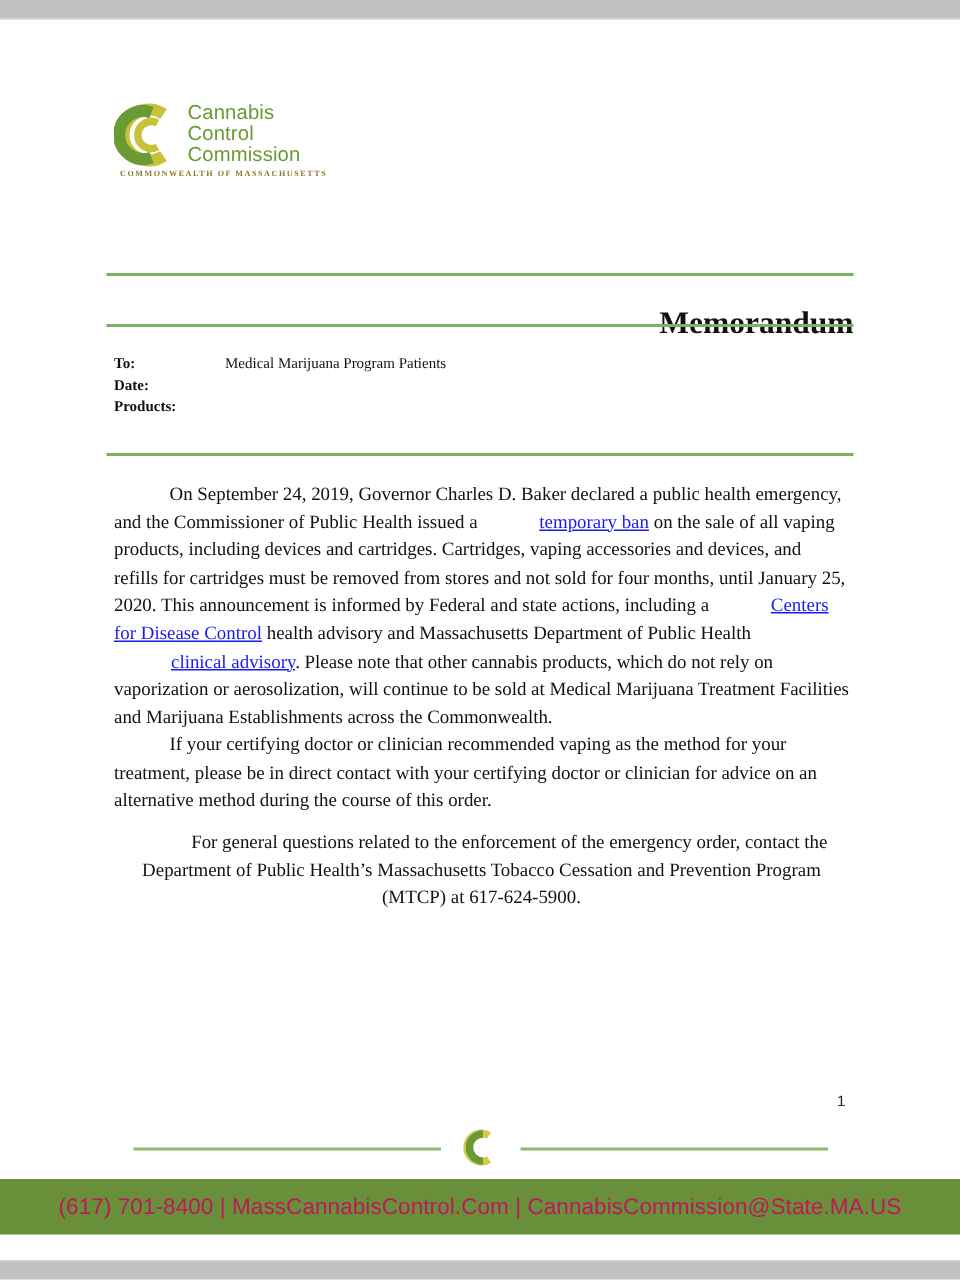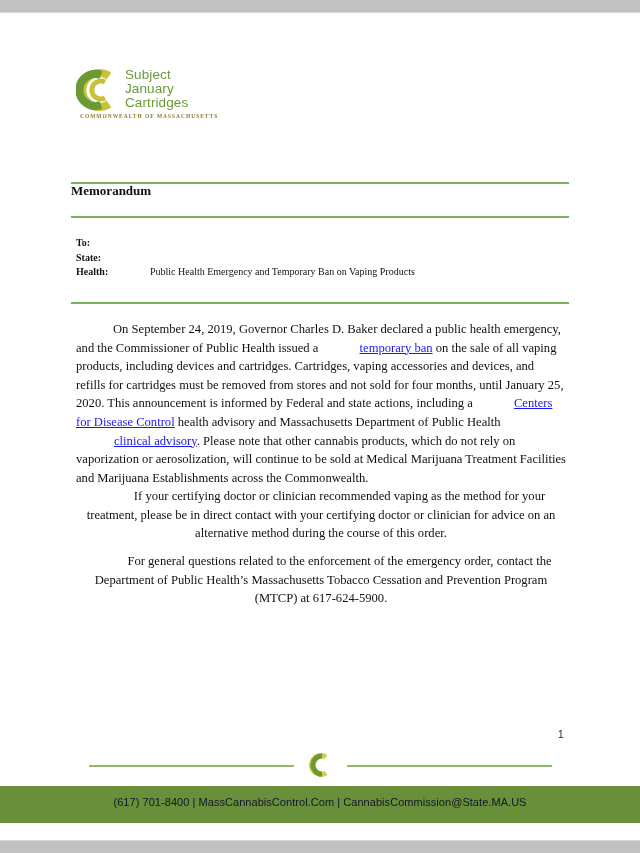--- a/index.html
+++ b/index.html
@@ -18,79 +18,79 @@
   .logo-text { position: absolute; left: 49px; top: 2px; font-family: "Liberation Sans", sans-serif;
     color: #6a9a34; font-size: 13.5px; line-height: 14px; letter-spacing: 0.1px; }
   .logo-sub { position: absolute; left: 4px; top: 47px; font-family: "Liberation Serif", serif;
     font-size: 5.4px; letter-spacing: 1.05px; color: #8a7a2a; font-weight: bold; white-space: nowrap; }
 
   .rule { position: absolute; left: 71px; width: 498px; height: 2px; background: #7bb160; }
   .rule-1 { top: 182px; }
   .rule-2 { top: 216px; }
   .rule-3 { top: 302px; }
 
-  .memo-title { position: absolute; left: 71px; width: 498px; top: 180px; text-align: left;
-    font-weight: bold; font-size: 13px; line-height: 22px; }
+  .memo-title { position: absolute; left: 71px; width: 498px; top: 204px; text-align: right;
+    font-weight: bold; font-size: 21px; line-height: 22px; }
 
   .meta { position: absolute; left: 76px; top: 236px; font-size: 10px; line-height: 14.5px; }
   .meta-row { display: flex; white-space: nowrap; }
   .meta-label { width: 74px; font-weight: bold; }
 
   .body-text { position: absolute; left: 76px; width: 490px; font-size: 12.6px; line-height: 18.6px; }
   .body-text p { margin: 0; text-indent: 37px; }
   .p1 { top: 320px; }
-  .p2 { top: 487px; text-align: center; }
+  .p2 { top: 487px; }
   .p3 { top: 552px; text-align: center; }
   a.link { color: #1a1aee; text-decoration: underline; padding-left: 38px; }
 
   .page-number { position: absolute; left: 558px; top: 729px; font-family: "Liberation Sans", sans-serif;
     font-size: 10px; color: #222; }
 
   .footer-line { position: absolute; top: 765px; height: 1.5px; background: #8dbb6a; }
   .footer-line-left { left: 89px; width: 205px; }
   .footer-line-right { left: 347px; width: 205px; }
   .footer-mark { position: absolute; left: 307px; top: 752px; width: 28px; height: 26px; }
 
   .footer-band { position: absolute; left: 0; top: 786px; width: 640px; height: 37px; background: #6a8f3a; }
   .footer-contact { position: absolute; left: 0; width: 640px; top: 796px; text-align: center;
-    font-family: "Liberation Sans", sans-serif; font-size: 11px; color: #0f172a; letter-spacing: 0.05px; }
+    font-family: "Liberation Sans", sans-serif; font-size: 15px; color: #be185d; letter-spacing: 0.05px; }
 </style>
 </head>
 <body>
 
 <div class="gray-band gray-top"></div>
 
 <div class="logo">
   <svg class="logo-mark" viewBox="0 0 50 44">
     <path d="M33 8 A17 17 0 1 0 33 36" fill="none" stroke="#c8c23a" stroke-width="8"></path>
     <path d="M25 7 A16 16 0 1 0 25 37" fill="none" stroke="#6a9a34" stroke-width="8"></path>
     <path d="M29 14 A9 9 0 1 0 29 30" fill="none" stroke="#c8c23a" stroke-width="5"></path>
   </svg>
   <div class="logo-text">
-    <div>Subject</div>
-    <div>January</div>
-    <div>Cartridges</div>
+    <div>Cannabis</div>
+    <div>Control</div>
+    <div>Commission</div>
   </div>
   <div class="logo-sub">COMMONWEALTH OF MASSACHUSETTS</div>
 </div>
 
 <div class="rule rule-1"></div>
 <div class="memo-title">Memorandum</div>
 <div class="rule rule-2"></div>
 
 <div class="meta">
   <div class="meta-row">
     <span class="meta-label">To:</span>
+    <span>Medical Marijuana Program Patients</span>
   </div>
   <div class="meta-row">
-    <span class="meta-label">State:</span>
+    <span class="meta-label">Date:</span>
   </div>
   <div class="meta-row">
-    <span class="meta-label">Health:</span>
-    <span>Public Health Emergency and Temporary Ban on Vaping Products</span>
+    <span class="meta-label">Products:</span>
   </div>
 </div>
 
 <div class="rule rule-3"></div>
 
 <div class="body-text p1">
   <p><span>On September 24, 2019, Governor Charles D. Baker declared a public health emergency, and the Commissioner of Public Health issued a </span><a class="link">temporary ban</a><span> on the sale of all vaping products, including devices and cartridges.  Cartridges, vaping accessories and devices, and refills for cartridges must be removed from stores and not sold for four months, until January 25, 2020.  This announcement is informed by Federal and state actions, including a </span><a class="link">Centers for Disease Control</a><span> health advisory and Massachusetts Department of Public Health </span><a class="link">clinical advisory</a><span>. Please note that other cannabis products, which do not rely on vaporization or aerosolization, will continue to be sold at Medical Marijuana Treatment Facilities and Marijuana Establishments across the Commonwealth.</span></p>
 </div>
 
 <div class="body-text p2">

